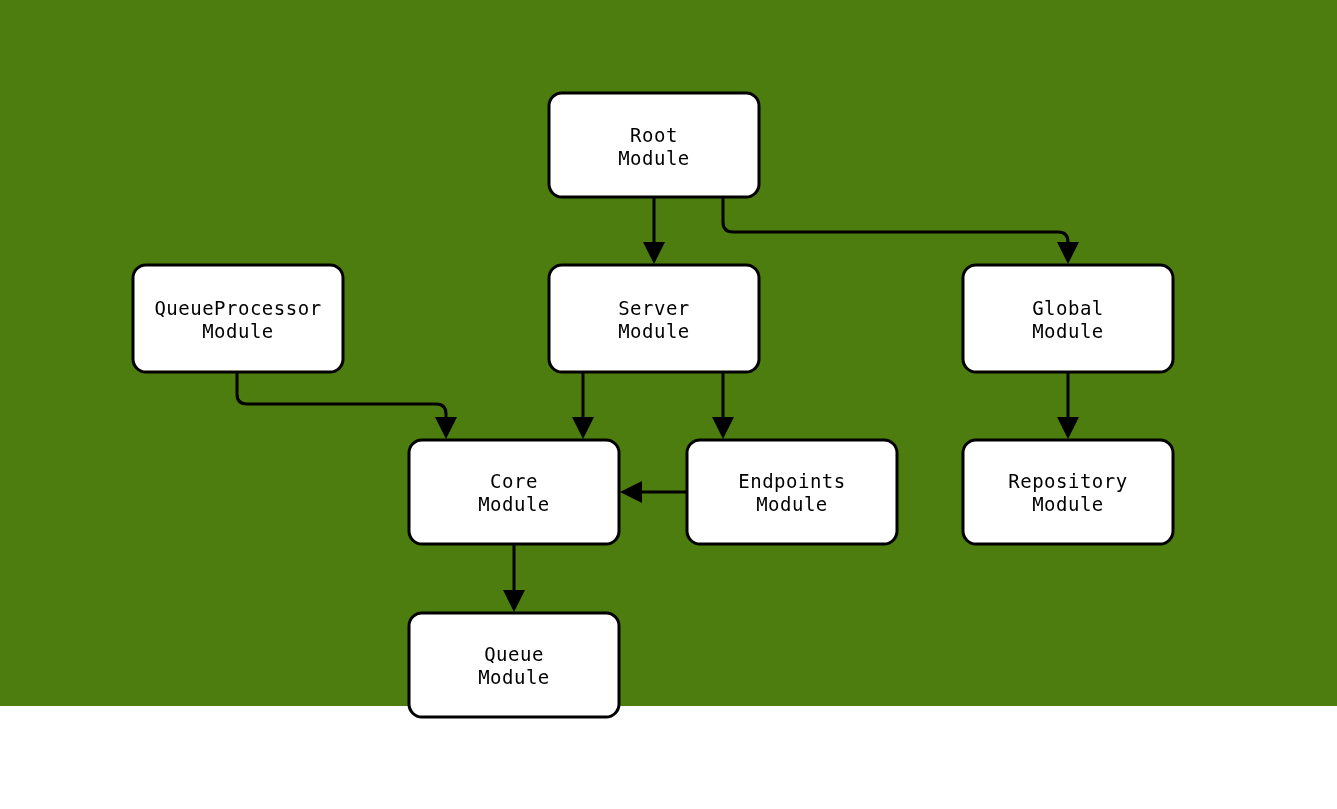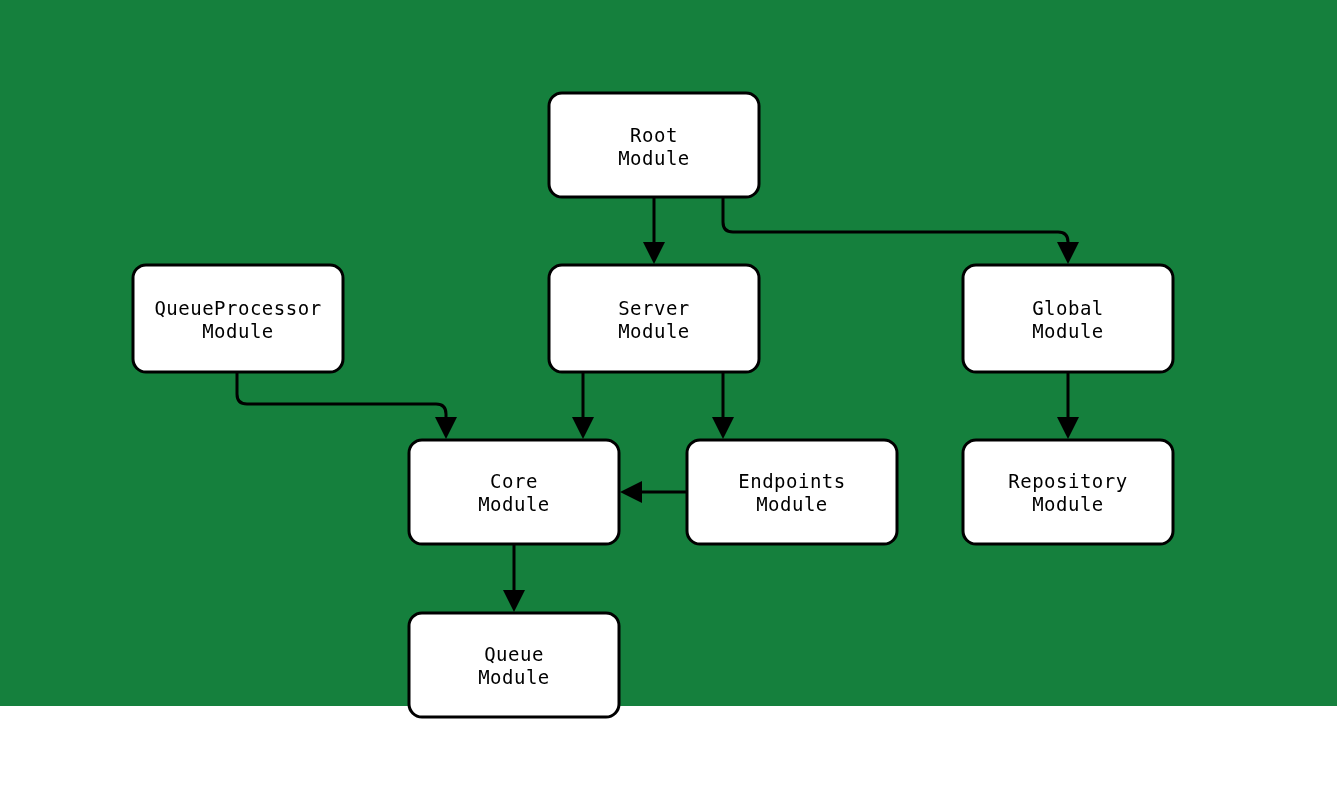--- a/index.html
+++ b/index.html
@@ -11,21 +11,21 @@
   body {
     width: 1337px;
     height: 809px;
     overflow: hidden;
     font-family: "DejaVu Sans Mono", "Liberation Mono", monospace;
   }
   #diagram-root {
     position: relative;
     width: 1337px;
     height: 706px;
-    background: #15803d;
+    background: #4d7c0f;
   }
   #diagram-svg {
     position: absolute;
     top: 0;
     left: 0;
     width: 1337px;
     height: 809px;
     display: block;
   }
   .node-rect {

